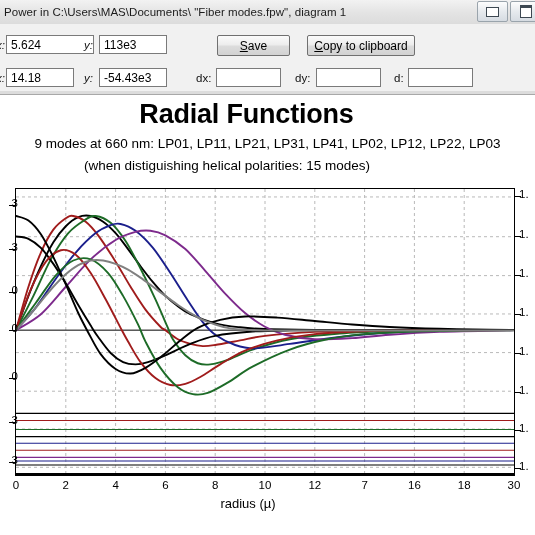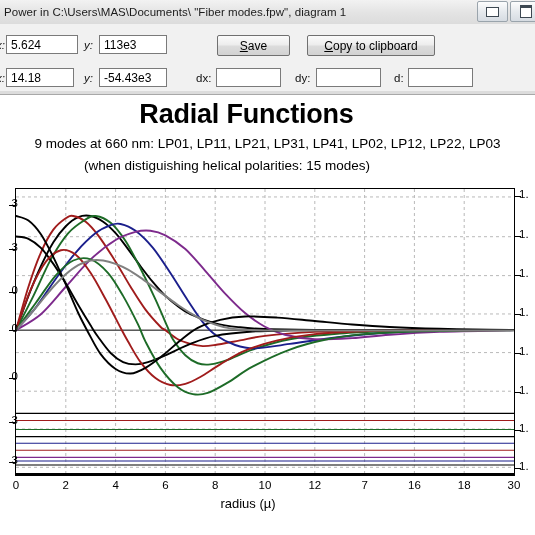--- a/index.html
+++ b/index.html
@@ -113,36 +113,36 @@
       </div>
       <div class="win-btn">
         <span class="glyph-max"></span>
       </div>
     </div>
   </div>
 
   <div class="toolbar">
 
     <span class="fld-lbl" style="left:-4px;top:15px;">x:</span>
-    <input class="txtbox" style="left: 6px; top: 11px; width: 72px;" value="5.624">
+    <input class="txtbox" style="left: 6px; top: 11px; width: 88px;" value="5.624">
 
     <span class="fld-lbl" style="left:84px;top:15px;">y:</span>
     <input class="txtbox" style="left: 99px; top: 11px; width: 68px;" value="113e3">
 
     <span class="fld-lbl" style="left:-4px;top:48px;">x:</span>
     <input class="txtbox" style="left: 6px; top: 44px; width: 68px;" value="14.18">
 
     <span class="fld-lbl" style="left:84px;top:48px;">y:</span>
     <input class="txtbox" style="left: 99px; top: 44px; width: 68px;" value="-54.43e3">
 
     <div class="btn" style="left:217px;top:11px;width:73px;">
       <span><u>S</u><span>ave</span></span>
     </div>
 
-    <div class="btn" style="left:307px;top:11px;width:128px;">
+    <div class="btn" style="left:307px;top:11px;width:108px;">
       <span><u>C</u><span>opy to clipboard</span></span>
     </div>
 
     <span class="fld-lbl plain" style="left:196px;top:48px;text-align:right;">dx:</span>
     <input class="txtbox" style="left: 216px; top: 44px; width: 65px;" value="">
 
     <span class="fld-lbl plain" style="left:295px;top:48px;">dy:</span>
     <input class="txtbox" style="left: 316px; top: 44px; width: 65px;" value="">
 
     <span class="fld-lbl plain" style="left:394px;top:48px;">d:</span>

